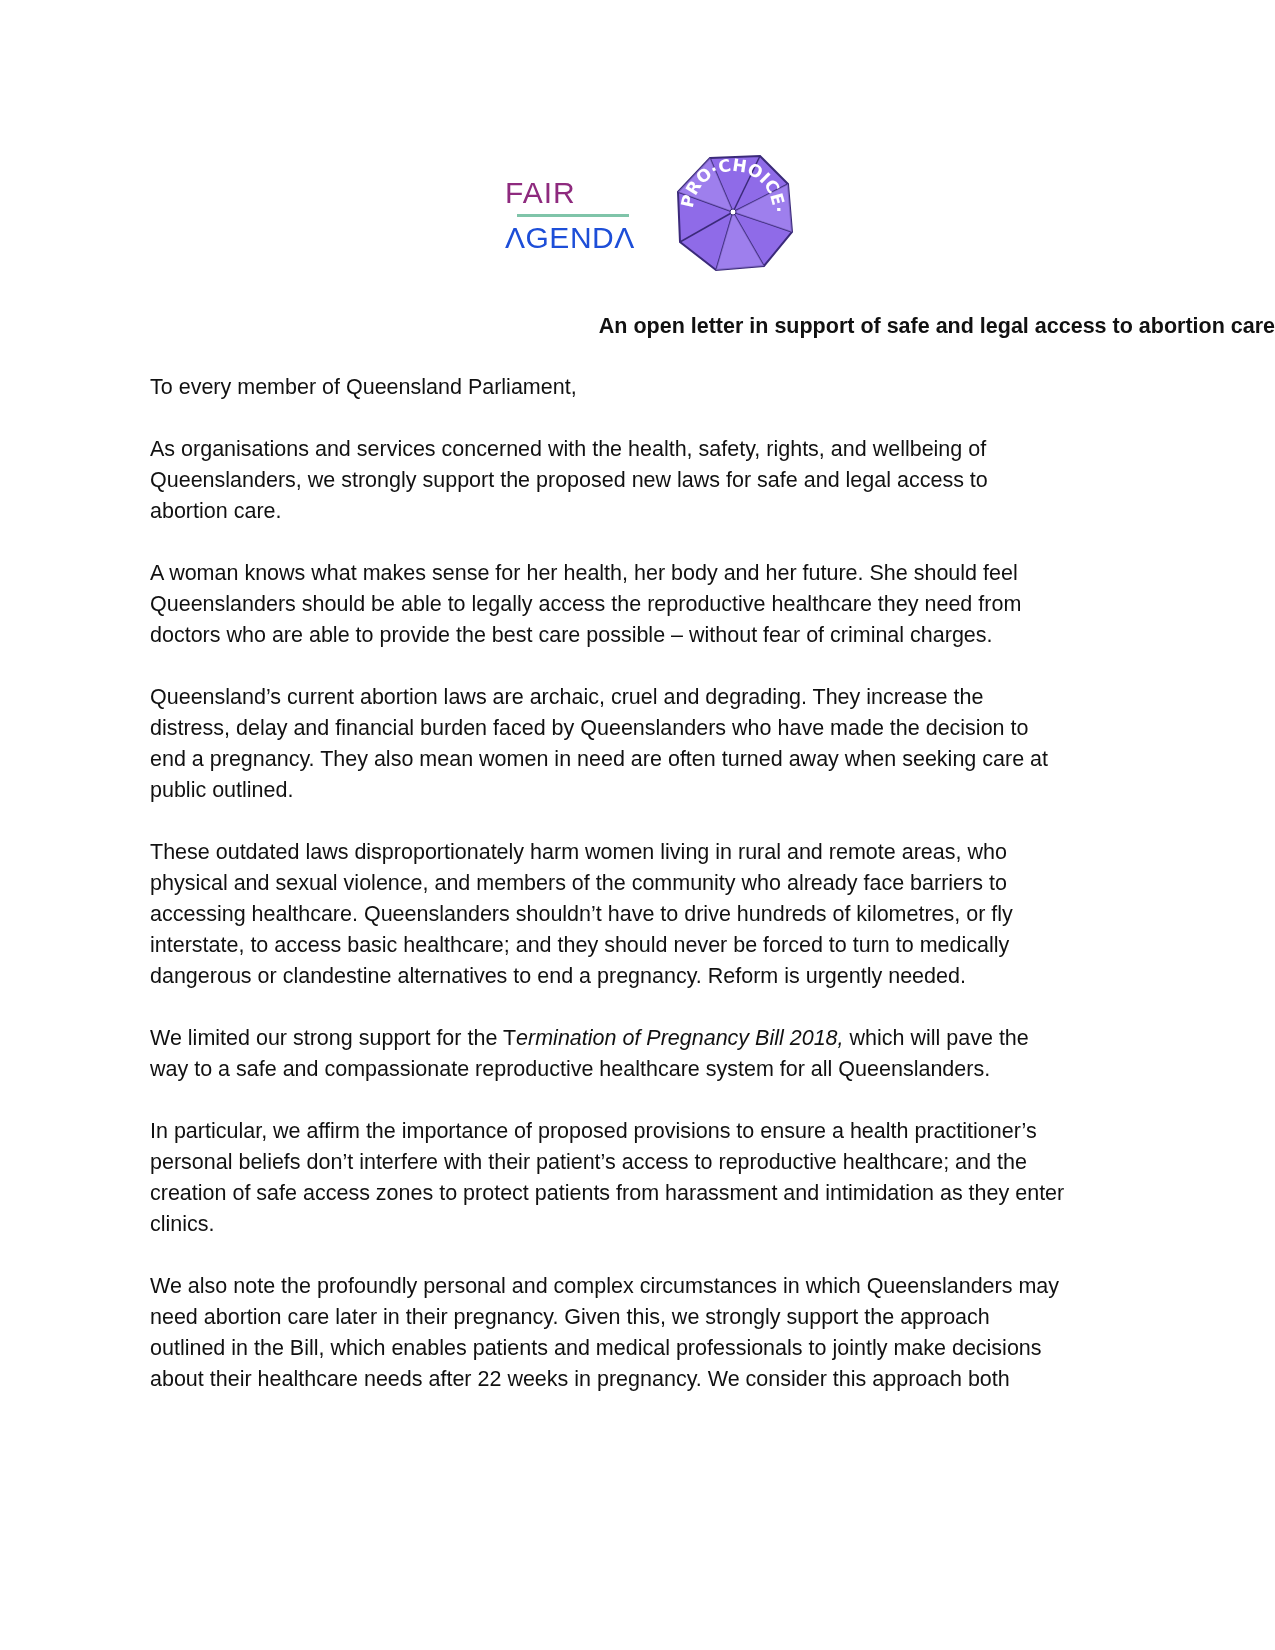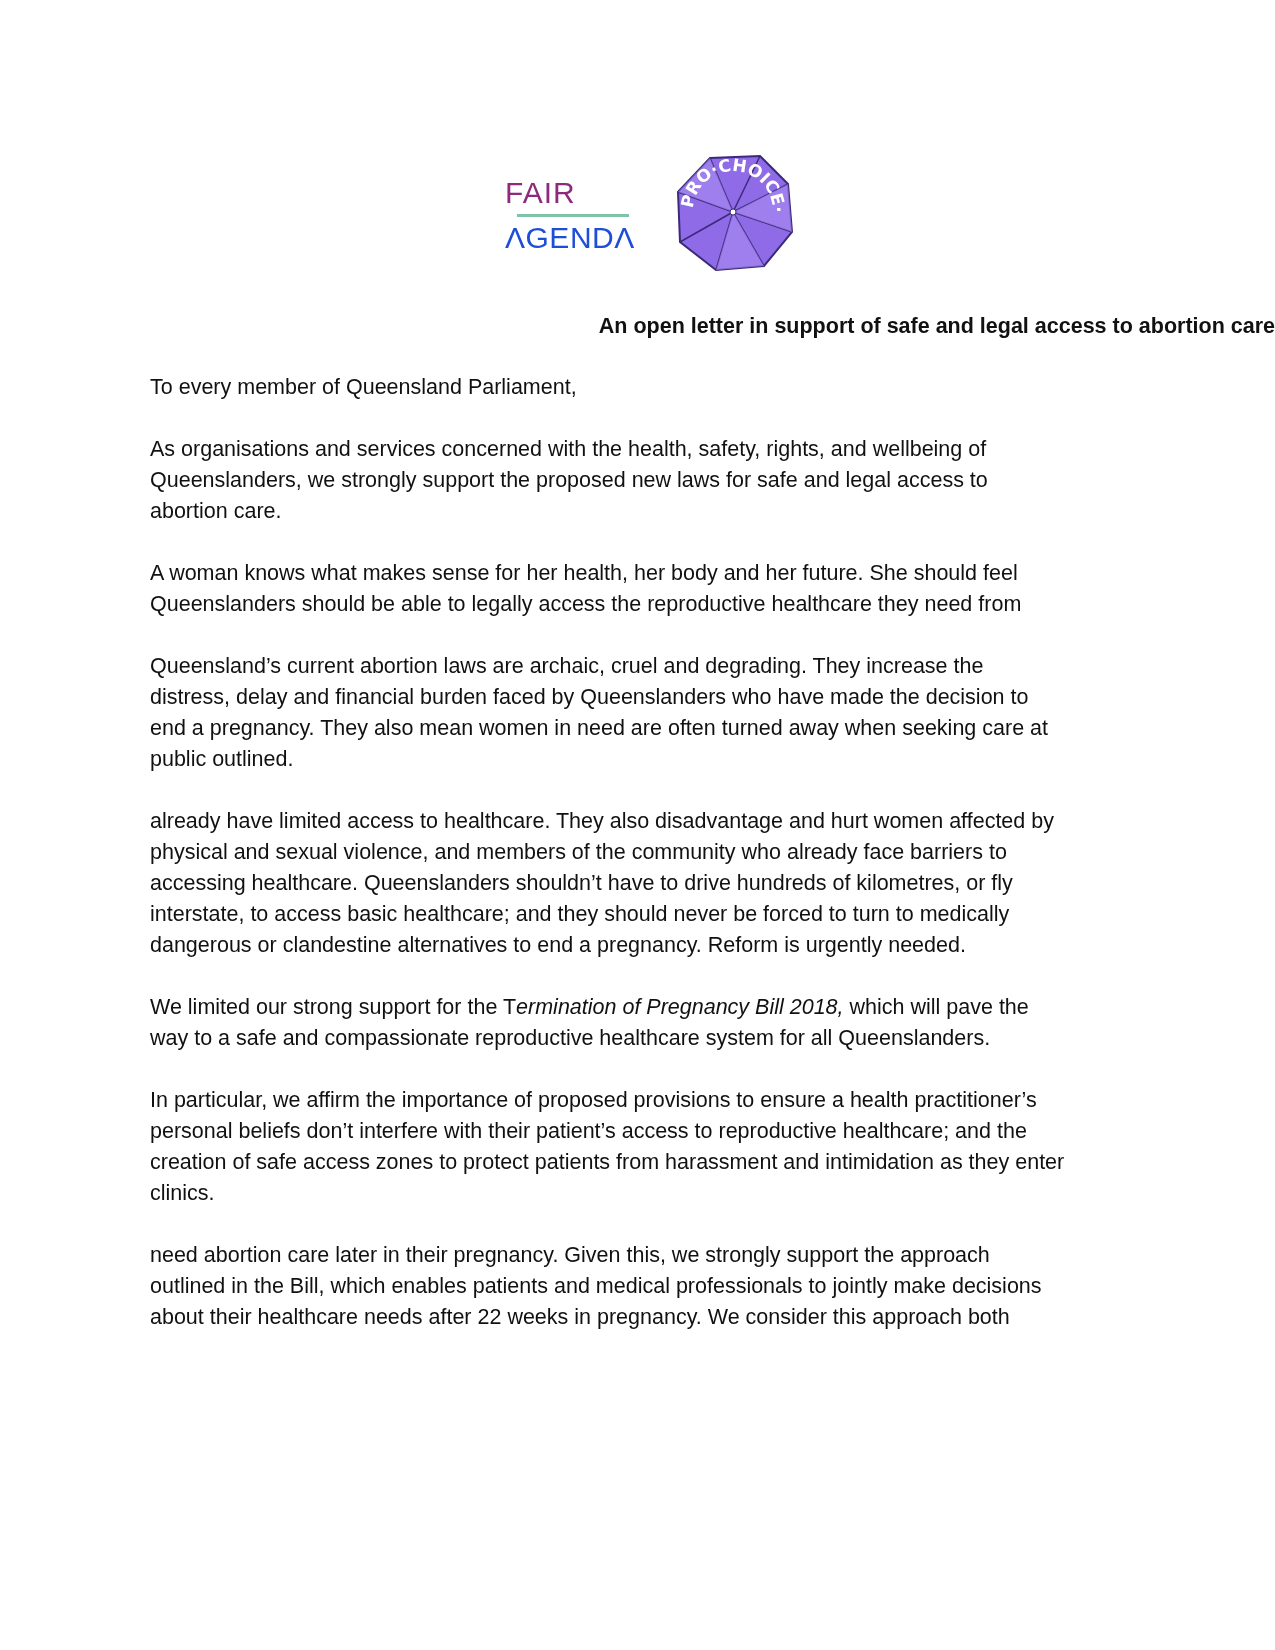--- a/index.html
+++ b/index.html
@@ -62,47 +62,49 @@
 
   <p class="para">
     <span class="ln">As organisations and services concerned with the health, safety, rights, and wellbeing of</span>
     <span class="ln">Queenslanders, we strongly support the proposed new laws for safe and legal access to</span>
     <span class="ln">abortion care.</span>
   </p>
 
   <p class="para">
     <span class="ln">A woman knows what makes sense for her health, her body and her future. She should feel</span>
     <span class="ln">Queenslanders should be able to legally access the reproductive healthcare they need from</span>
+    <span class="ln">doctors who are able to provide the best care possible – without fear of criminal charges.</span>
   </p>
 
   <p class="para">
     <span class="ln">Queensland’s current abortion laws are archaic, cruel and degrading. They increase the</span>
     <span class="ln">distress, delay and financial burden faced by Queenslanders who have made the decision to</span>
     <span class="ln">end a pregnancy. They also mean women in need are often turned away when seeking care at</span>
     <span class="ln">public outlined.</span>
   </p>
 
   <p class="para">
-    <span class="ln">already have limited access to healthcare. They also disadvantage and hurt women affected by</span>
+    <span class="ln">These outdated laws disproportionately harm women living in rural and remote areas, who</span>
     <span class="ln">physical and sexual violence, and members of the community who already face barriers to</span>
     <span class="ln">accessing healthcare. Queenslanders shouldn’t have to drive hundreds of kilometres, or fly</span>
     <span class="ln">interstate, to access basic healthcare; and they should never be forced to turn to medically</span>
     <span class="ln">dangerous or clandestine alternatives to end a pregnancy. Reform is urgently needed.</span>
   </p>
 
   <p class="para">
     <span class="ln"><span>We limited our strong support for the T</span><em>ermination of Pregnancy Bill 2018,</em><span> which will pave the</span></span>
     <span class="ln">way to a safe and compassionate reproductive healthcare system for all Queenslanders.</span>
   </p>
 
   <p class="para">
     <span class="ln">In particular, we affirm the importance of proposed provisions to ensure a health practitioner’s</span>
     <span class="ln">personal beliefs don’t interfere with their patient’s access to reproductive healthcare; and the</span>
     <span class="ln">creation of safe access zones to protect patients from harassment and intimidation as they enter</span>
     <span class="ln">clinics.</span>
   </p>
 
   <p class="para">
+    <span class="ln">We also note the profoundly personal and complex circumstances in which Queenslanders may</span>
     <span class="ln">need abortion care later in their pregnancy. Given this, we strongly support the approach</span>
     <span class="ln">outlined in the Bill, which enables patients and medical professionals to jointly make decisions</span>
     <span class="ln">about their healthcare needs after 22 weeks in pregnancy. We consider this approach both</span>
   </p>
 </div>
 
 </body></html>

